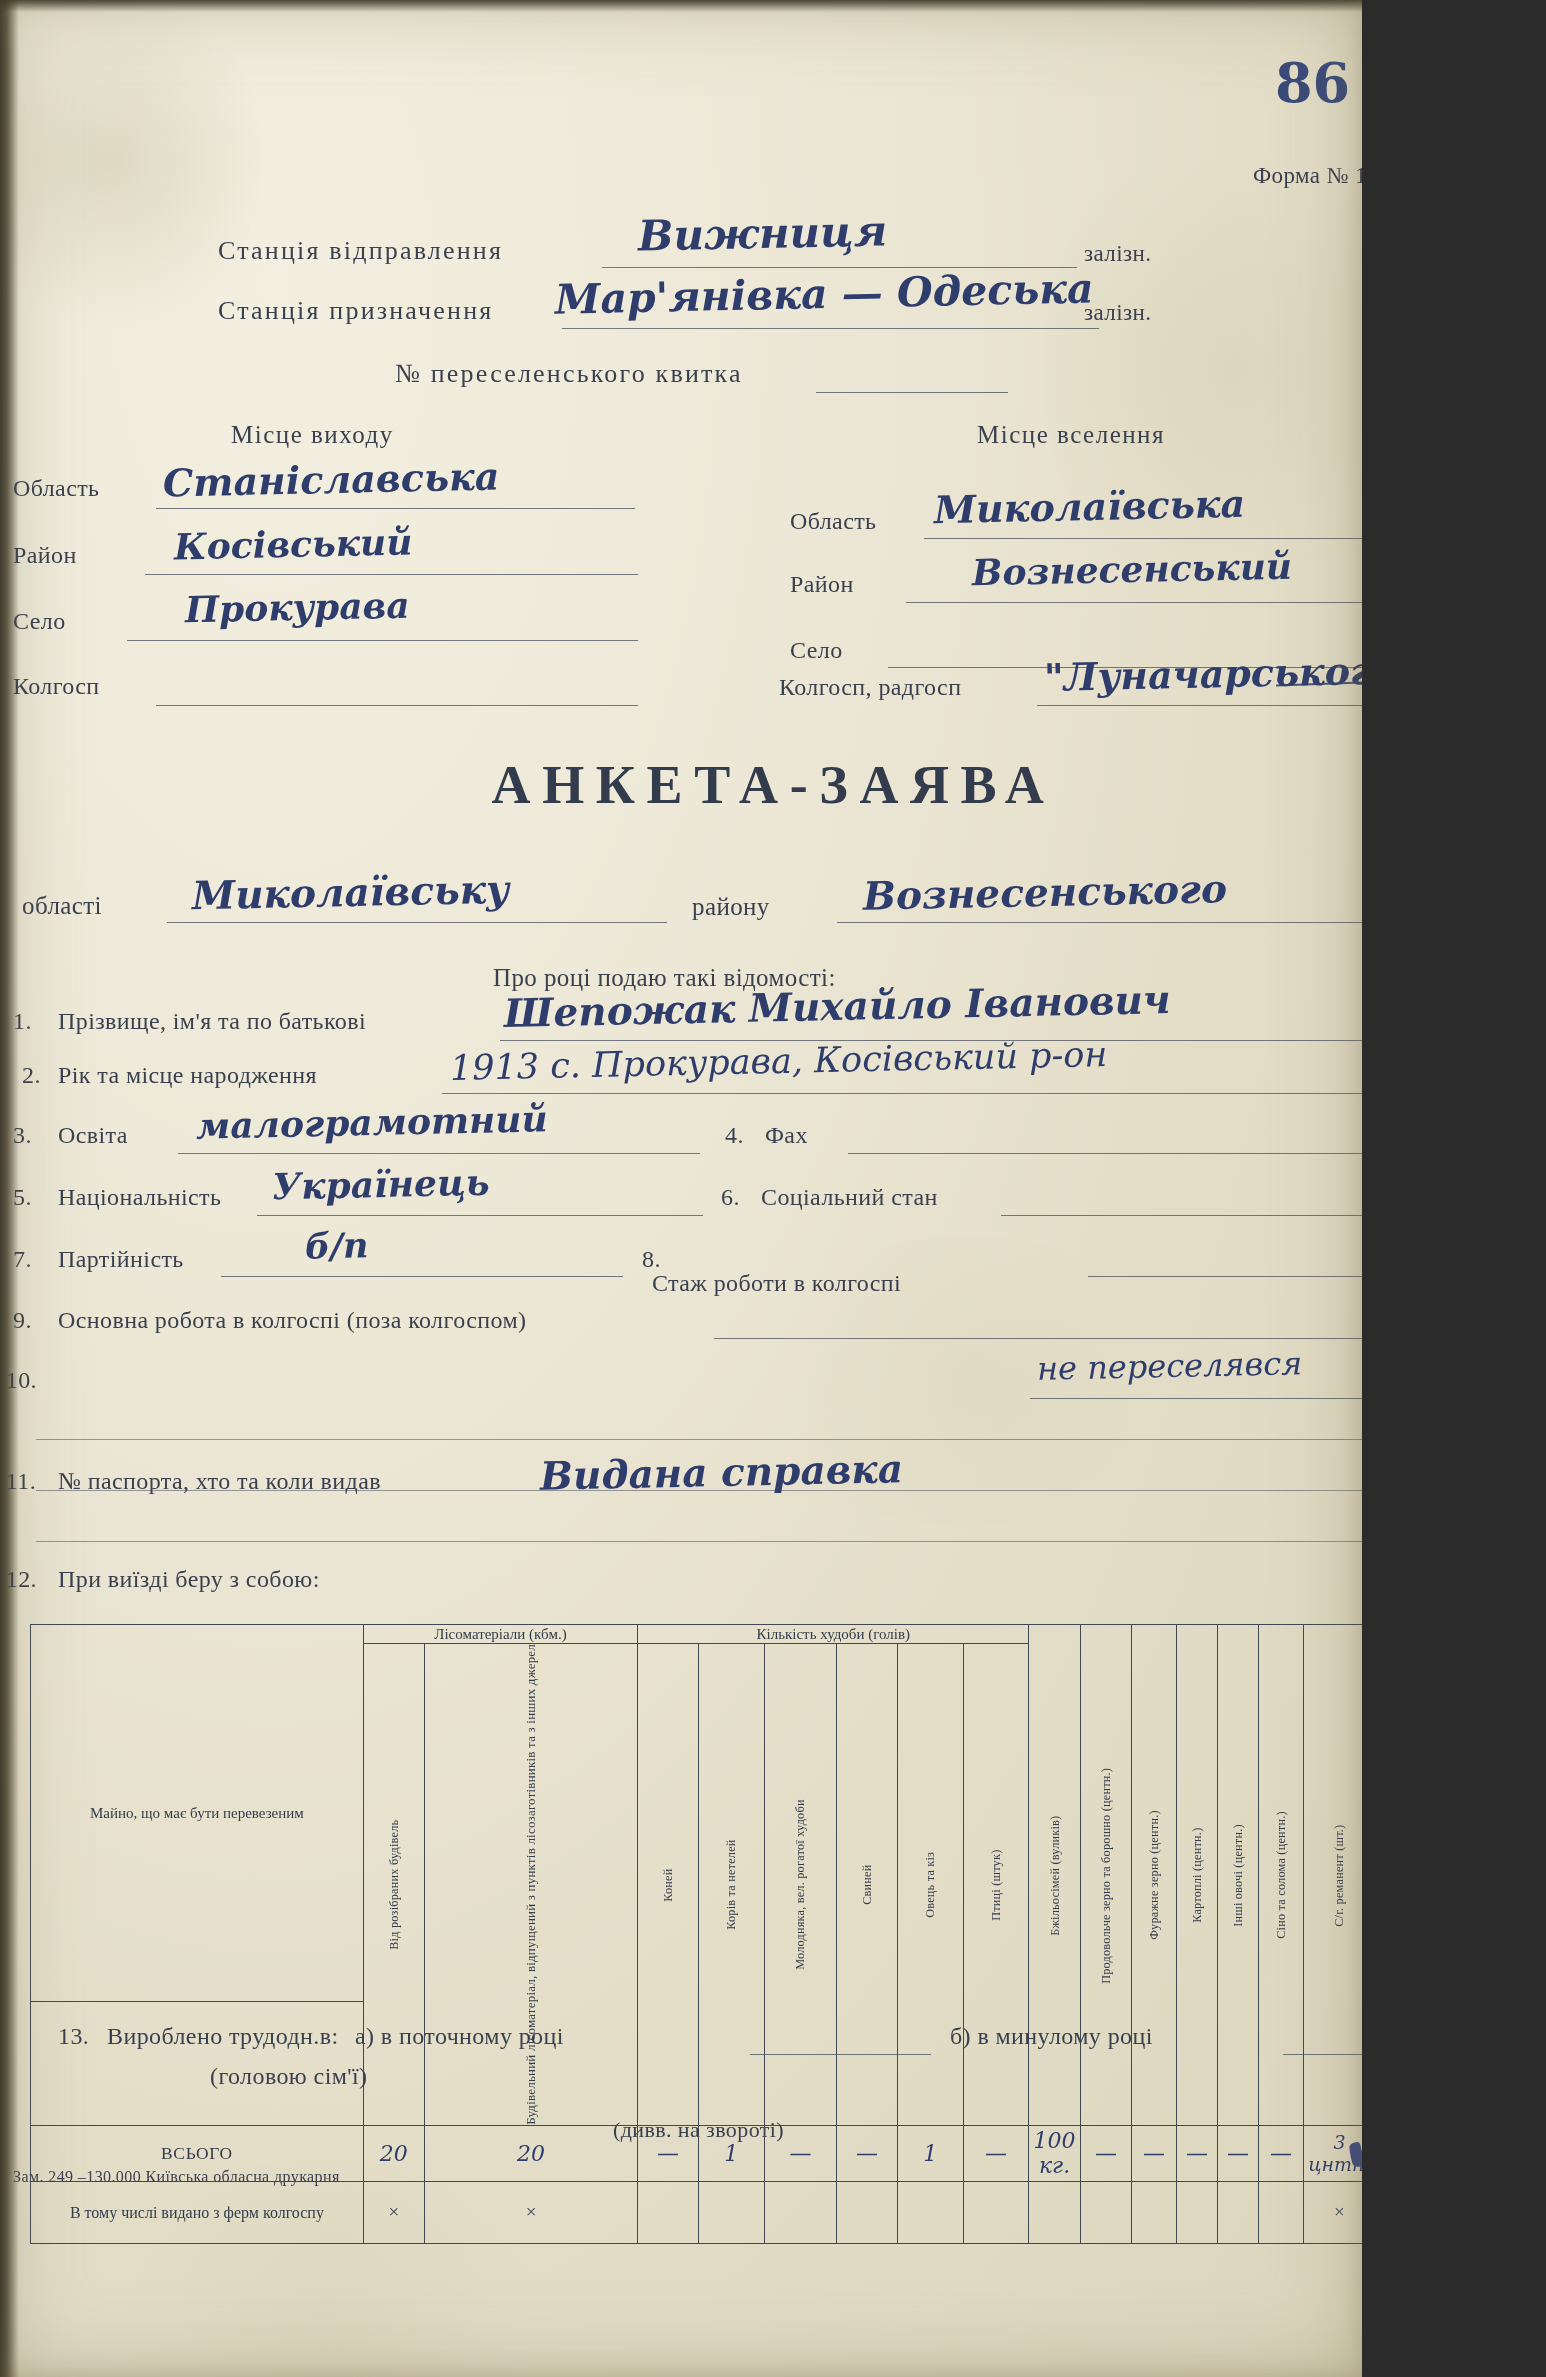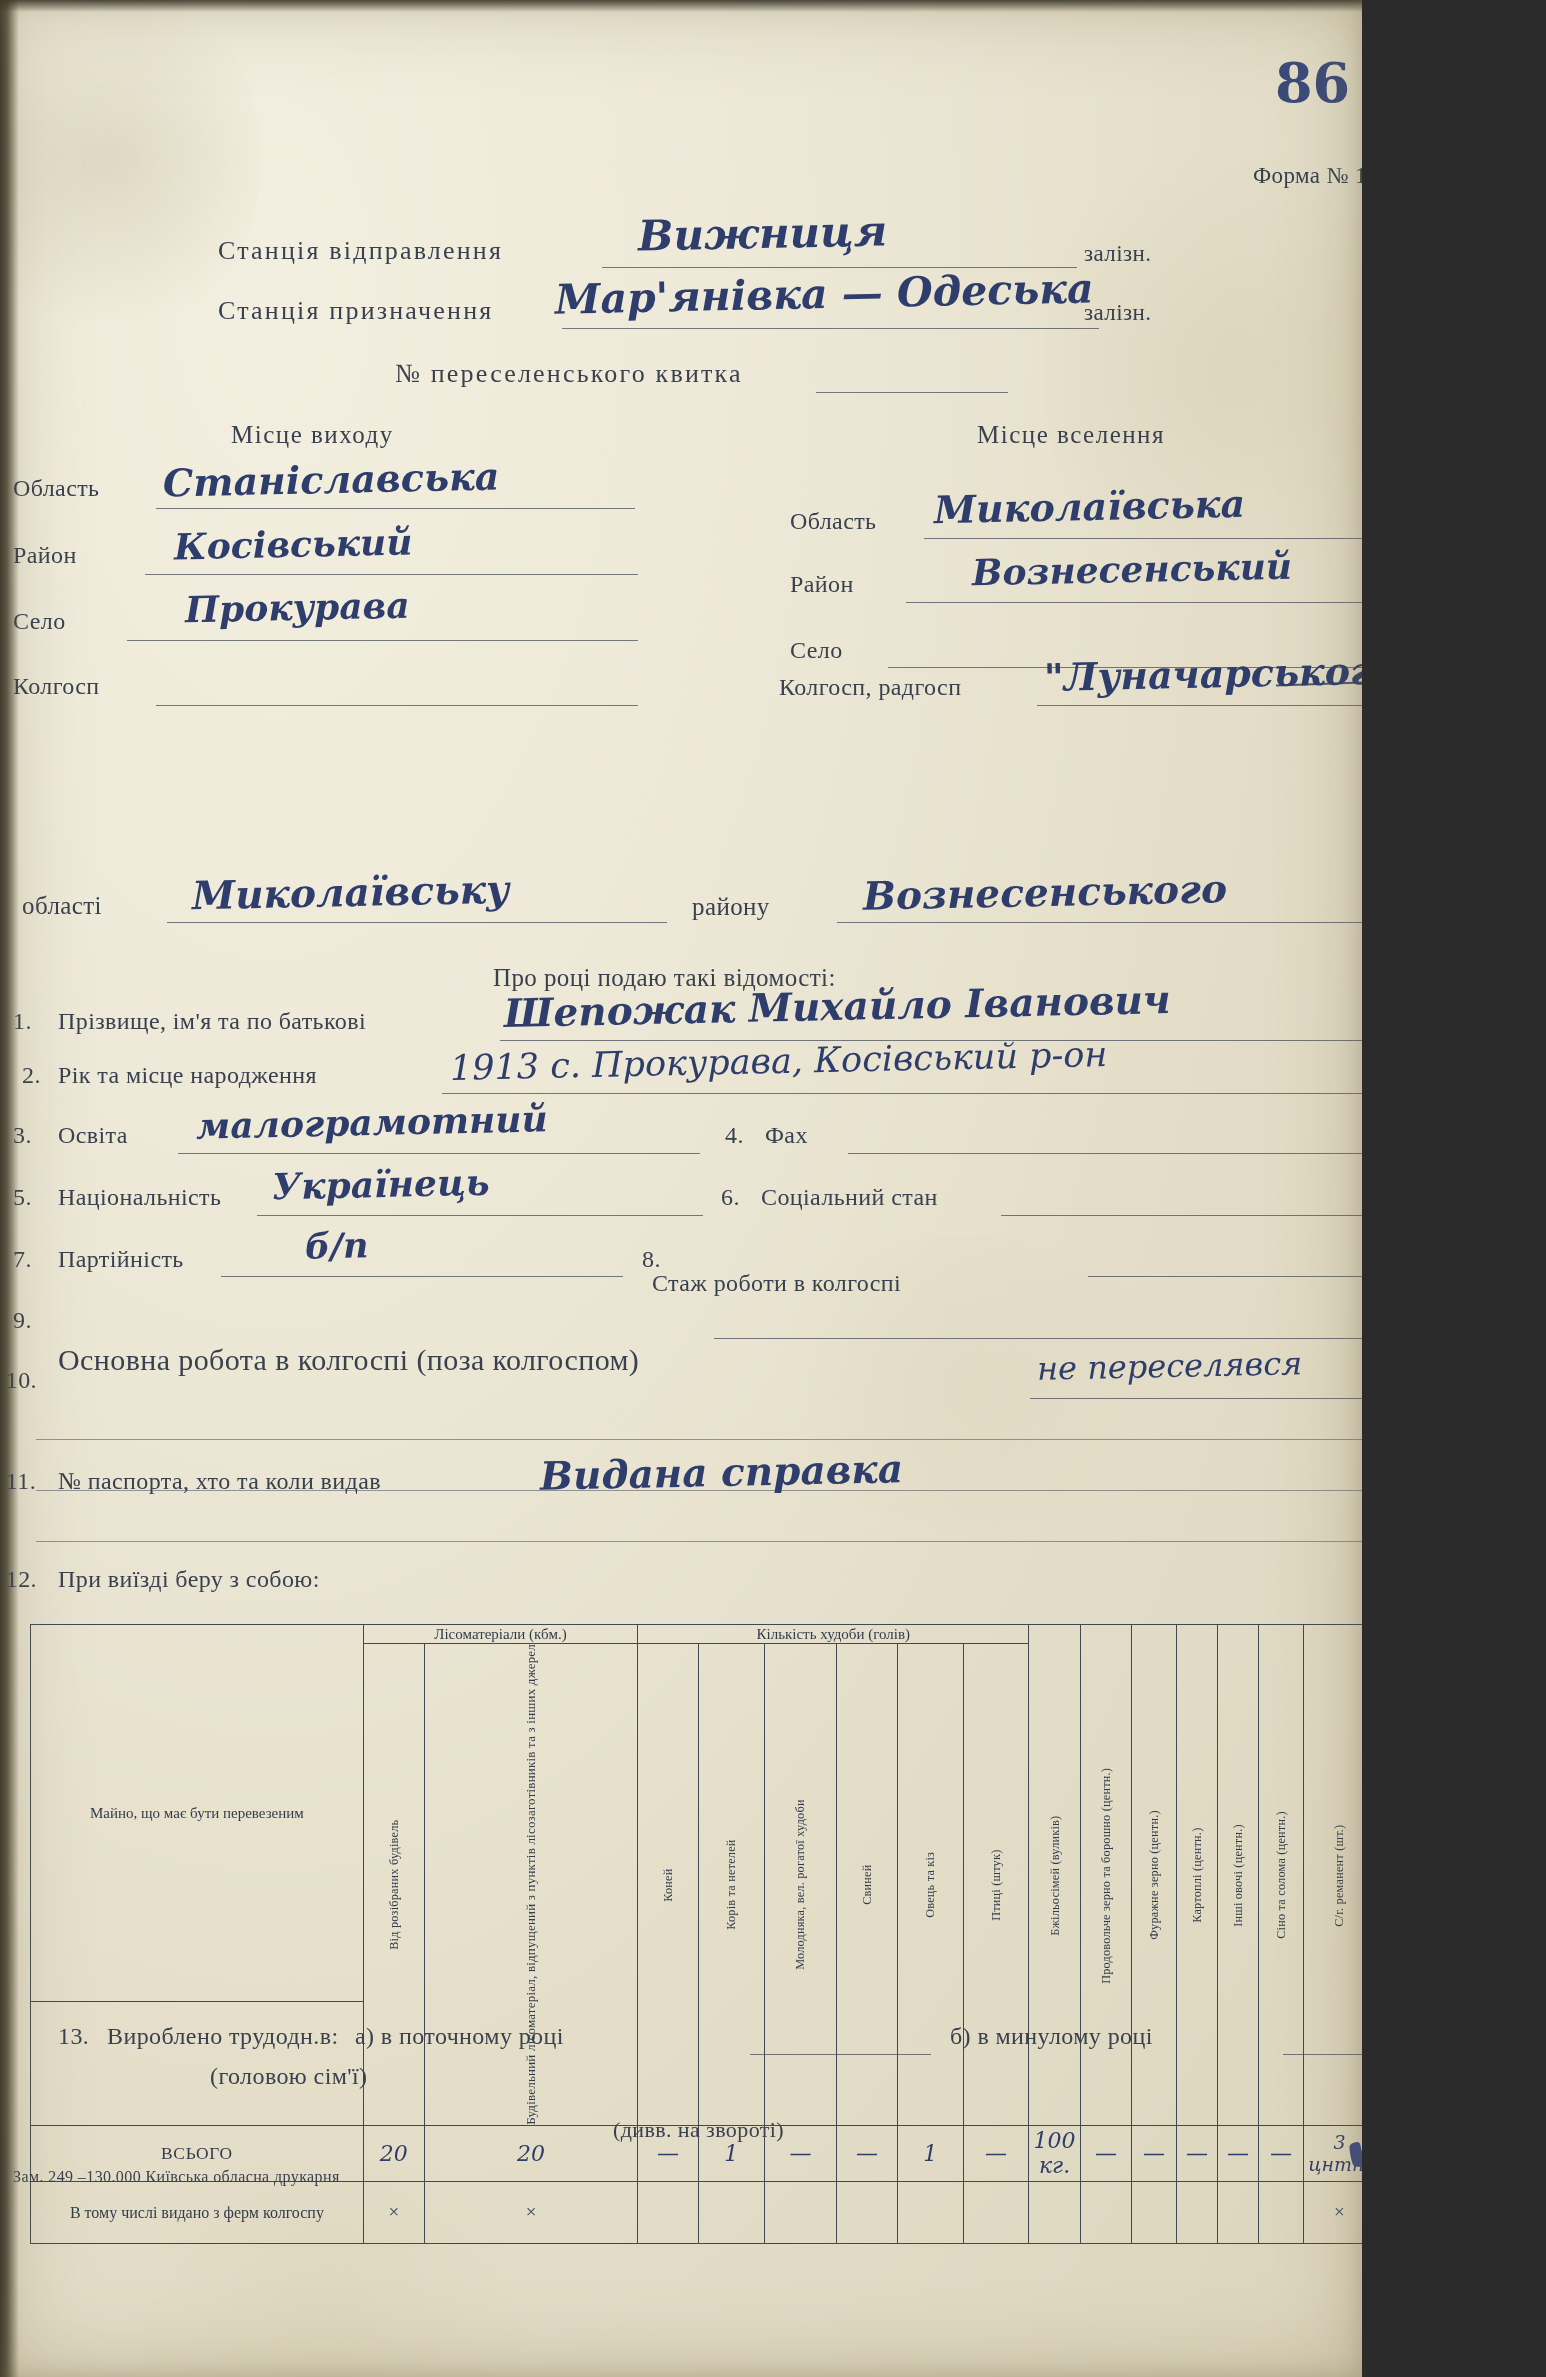--- a/index.html
+++ b/index.html
@@ -138,20 +138,21 @@
     <div class="t hand b" style="left:972px;top:548px;font-size:36px;">Вознесенський</div>
 
     <div class="t print" style="left:790px;top:637px;font-size:24px;">Село</div>
     <div class="line" style="left:888px;top:667px;width:537px;"></div>
 
     <div class="t print" style="left:779px;top:674px;font-size:24px;">Колгосп, радгосп</div>
     <div class="line" style="left:1037px;top:705px;width:388px;"></div>
     <div class="t hand b" style="left:1044px;top:651px;font-size:38px;">"Луначарського"</div>
     <div class="strike" style="left:1276px;top:682px;width:145px;"></div>
 
+    <div class="title" style="top:754px;">АНКЕТА-ЗАЯВА</div>
 
     <div class="t print" style="left:22px;top:892px;font-size:25px;">області</div>
     <div class="line" style="left:167px;top:922px;width:500px;"></div>
     <div class="t hand b" style="left:192px;top:869px;font-size:39px;">Миколаївську</div>
     <div class="t print" style="left:692px;top:893px;font-size:25px;">району</div>
     <div class="line" style="left:837px;top:922px;width:573px;"></div>
     <div class="t hand b" style="left:863px;top:869px;font-size:39px;">Вознесенського</div>
 
     <div class="t print" style="left:493px;top:964px;font-size:25px;">Про році подаю такі відомості:</div>
 
@@ -183,21 +184,21 @@
 
     <div class="t print" style="left:13px;top:1246px;font-size:24px;">7.</div>
     <div class="t print" style="left:58px;top:1246px;font-size:24px;">Партійність</div>
     <div class="line" style="left:221px;top:1276px;width:402px;"></div>
     <div class="t hand b" style="left:305px;top:1225px;font-size:35px;">б/п</div>
     <div class="t print" style="left:642px;top:1246px;font-size:24px;">8.</div>
     <div class="t print" style="left:652px;top:1246px;font-size:24px;margin-top:24px;">Стаж роботи в колгоспі</div>
     <div class="line" style="left:1088px;top:1276px;width:334px;"></div>
 
     <div class="t print" style="left:13px;top:1307px;font-size:24px;">9.</div>
-    <div class="t print" style="left:58px;top:1307px;font-size:30px;margin-top:36px;">Основна робота в колгоспі (поза колгоспом)</div>
+    <div class="t print" style="left:58px;top:1307px;font-size:24px;">Основна робота в колгоспі (поза колгоспом)</div>
     <div class="line" style="left:714px;top:1338px;width:707px;"></div>
 
     <div class="t print" style="left:5.8px;top:1367px;font-size:24px;">10.</div>
     <div class="line" style="left:1030px;top:1398px;width:392px;"></div>
     <div class="t hand" style="left:1037px;top:1347px;font-size:32px;">не переселявся</div>
     <div class="line thin" style="left:36px;top:1439px;width:1385px;"></div>
     <div class="line thin" style="left:36px;top:1490px;width:1385px;"></div>
 
     <div class="t print" style="left:5.8px;top:1468px;font-size:24px;">11.</div>
     <div class="t print" style="left:58px;top:1468px;font-size:24px;">№ паспорта, хто та коли видав</div>

